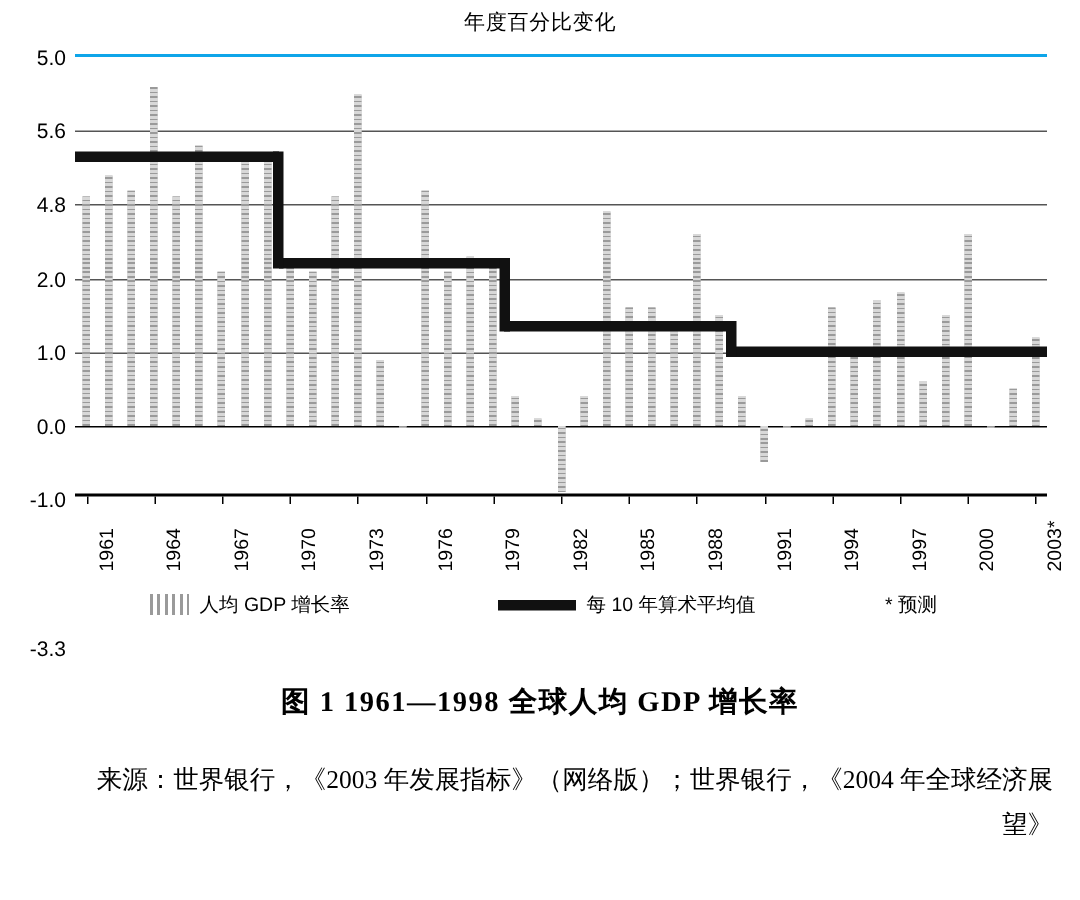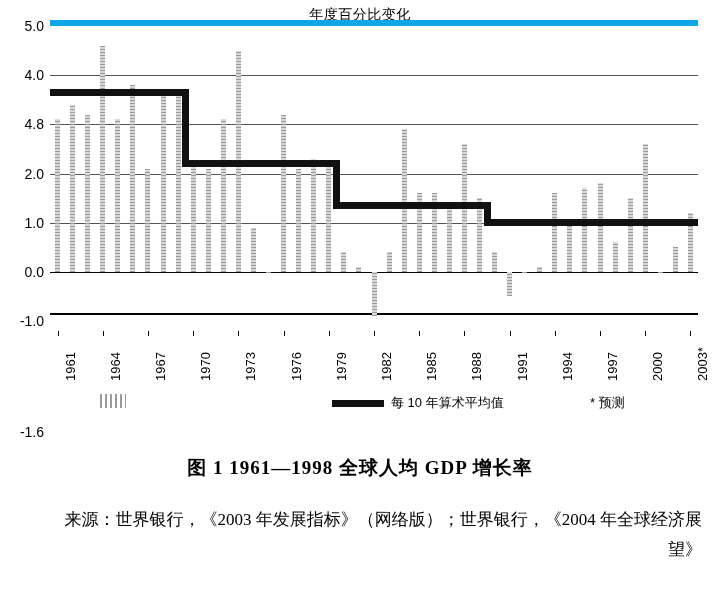--- a/index.html
+++ b/index.html
@@ -37,24 +37,24 @@
     text-align: center;
     font-family: "Liberation Sans", sans-serif;
     font-size: 14px;
     letter-spacing: 0.5px;
   }
 
   
   #plot {
     position: absolute;
     left: 50px;
-    top: 20px;
+    top: 36px;
     width: 648px;
     height: 295px;   
-    border-top: 6px solid #0ea5e9;
+    border-top: 2px solid #0ea5e9;
     border-bottom: 2px solid #000;
     box-sizing: border-box;
   }
   #plot-inner {
     position: absolute;
     left: 0; top: 0; right: 0; bottom: 0;
   }
   .gridline {
     position: absolute;
     left: 0;
@@ -193,21 +193,21 @@
 <div id="page">
 
   <div id="chart-area">
 
     <div id="chart-title">年度百分比变化</div>
 
     <div id="plot">
       <div id="plot-inner">
           <div class="ylabel" style="top: 0px;">5.0</div>
           <div class="gridline thin" style="top: 49.1667px;"></div>
-          <div class="ylabel" style="top: 49.1667px;">4.0</div>
+          <div class="ylabel" style="top: 49.1667px;">5.6</div>
           <div class="gridline thin" style="top: 98.3333px;"></div>
           <div class="ylabel" style="top: 98.3333px;">4.8</div>
           <div class="gridline thin" style="top: 147.5px;"></div>
           <div class="ylabel" style="top: 147.5px;">2.0</div>
           <div class="gridline thin" style="top: 196.667px;"></div>
           <div class="ylabel" style="top: 196.667px;">1.0</div>
           <div class="gridline" style="top: 245.833px;"></div>
           <div class="ylabel" style="top: 245.833px; margin-left: 41px;">0.0</div>
           <div class="ylabel" style="top: 295px;">-1.0</div>
           <div class="bar" style="left: 5.03488px; top: 93.4167px; height: 152.417px;"></div>
@@ -292,30 +292,31 @@
         <div class="xlabel" style="left: 555.047px;">1997</div>
         <div class="xtick" style="left: 595.256px;"></div>
         <div class="xlabel" style="left: 600.256px;">2000</div>
         <div class="xtick" style="left: 640.465px;"></div>
         <div class="xlabel" style="left: 645.465px;">2003*</div>
       </div>
 
     <div id="legend">
       <div class="legend-item" style="left:50px; top:2px;">
         <span class="swatch-bars"></span>
+        <span>人均 GDP 增长率</span>
       </div>
       <div class="legend-item" style="left:282px; top:2px;text-align:center;">
         <span class="swatch-line"></span>
         <span>每 10 年算术平均值</span>
       </div>
       <div class="legend-item" style="left:540px; top:2px;">
         <span>* 预测</span>
       </div>
     </div>
 
-    <div id="bottom-label">-1.6</div>
+    <div id="bottom-label">-3.3</div>
   </div>
 
   <div id="caption">图 1    1961—1998 全球人均 GDP 增长率</div>
 
   <div id="source">来源：世界银行，《2003 年发展指标》（网络版）；世界银行，《2004 年全球经济展望》</div>
 
 </div>
 
 </body></html>

